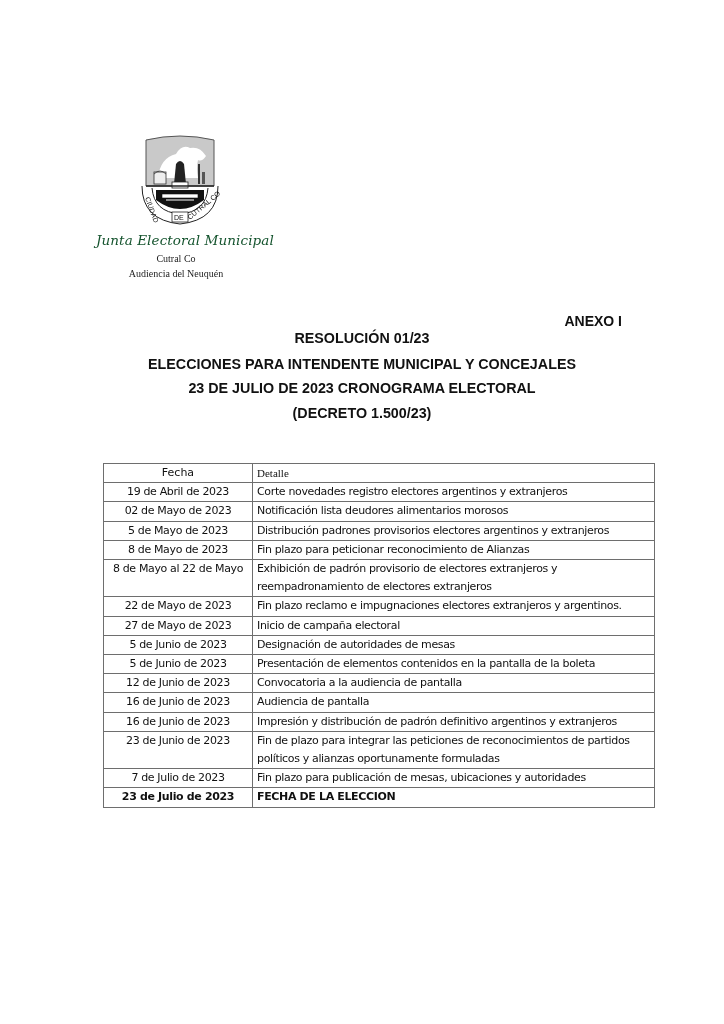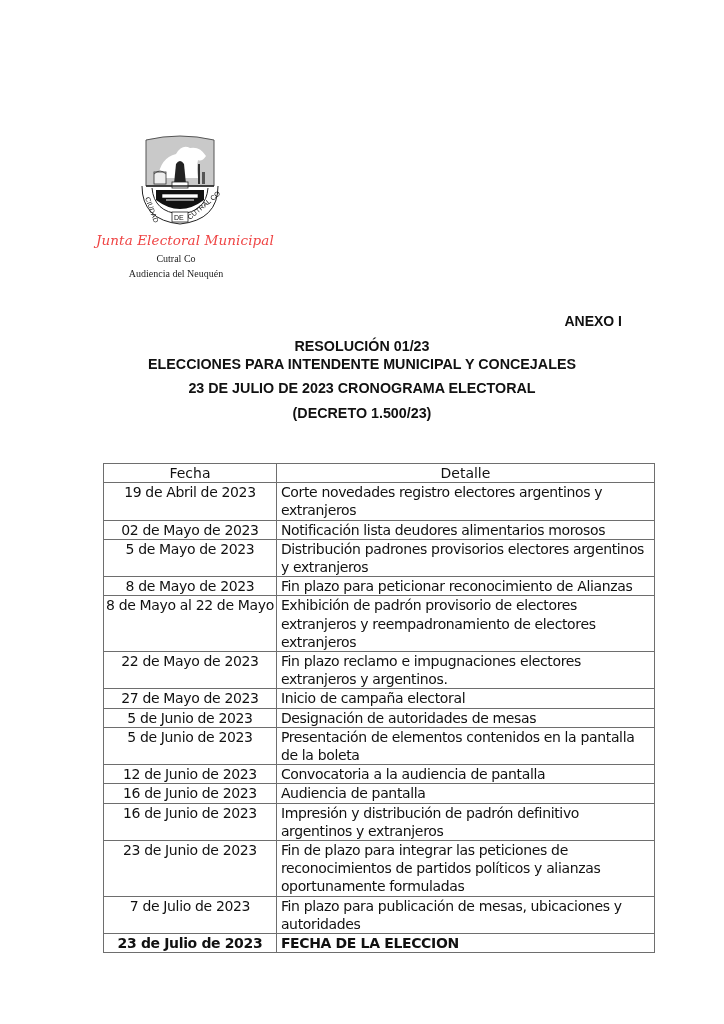--- a/index.html
+++ b/index.html
@@ -1,34 +1,34 @@
 <!DOCTYPE html>
 <html><head>
 <meta charset="utf-8">
 <style>
   html, body { margin: 0; padding: 0; background: #ffffff; }
   body { width: 724px; height: 1024px; position: relative; overflow: hidden; font-family: "Liberation Sans", sans-serif; color: #111; }
 
   .logo-block { position: absolute; left: 96px; top: 134px; width: 160px; }
   .emblem { position: absolute; left: 36px; top: 0px; width: 96px; height: 96px; }
-  .junta { position: absolute; left: 0px; top: 98px; width: 160px; font-family: "DejaVu Serif", serif; font-style: italic; font-size: 13.5px; color: #ef4444; white-space: nowrap; letter-spacing: 0.1px; }
+  .junta { position: absolute; left: 0px; top: 98px; width: 160px; font-family: "DejaVu Serif", serif; font-style: italic; font-size: 13.5px; color: #14532d; white-space: nowrap; letter-spacing: 0.1px; }
   .city { position: absolute; left: 0; top: 119px; width: 160px; text-align: center; font-family: "Liberation Serif", serif; font-size: 10px; color: #222; }
   .prov { position: absolute; left: 0; top: 134px; width: 160px; text-align: center; font-family: "Liberation Serif", serif; font-size: 10px; color: #222; }
 
   .anexo { position: absolute; right: 102px; top: 313px; font-weight: bold; font-size: 14px; }
   .heading { position: absolute; left: 0; width: 724px; text-align: center; font-weight: bold; font-size: 14.3px; }
-  .h1 { top: 330px; margin-top: 8px; }
+  .h1 { top: 330px; }
   .h2 { top: 356px; }
   .h3 { top: 380px; }
   .h4 { top: 405px; }
 
-  table.crono { position: absolute; left: 103px; top: 463px; width: 552px; border-collapse: collapse; font-family: "DejaVu Sans", sans-serif; font-size: 14px; color: #111; }
+  table.crono { position: absolute; left: 103px; top: 463px; width: 552px; border-collapse: collapse; font-family: "DejaVu Sans", sans-serif; font-size: 11px; color: #111; }
   table.crono td, table.crono th { border: 1px solid #6e6e6e; padding: 0 4px; line-height: 18.2px; vertical-align: top; font-weight: normal; }
   table.crono td.fecha, table.crono th.fecha { width: 144px; text-align: center; white-space: nowrap; padding: 0 2px; }
-  table.crono th.detalle { text-align: center; }
+  table.crono th.detalle { text-align: left; font-family: Liberation Serif, serif; }
   table.crono td.detalle { text-align: left; }
   table.crono tr.bold td { font-weight: bold; }
   .crono span { letter-spacing: -0.35px; }
 </style>
 </head>
 <body>
 
 <div class="logo-block">
   <svg class="emblem" viewBox="0 0 96 96">
 

